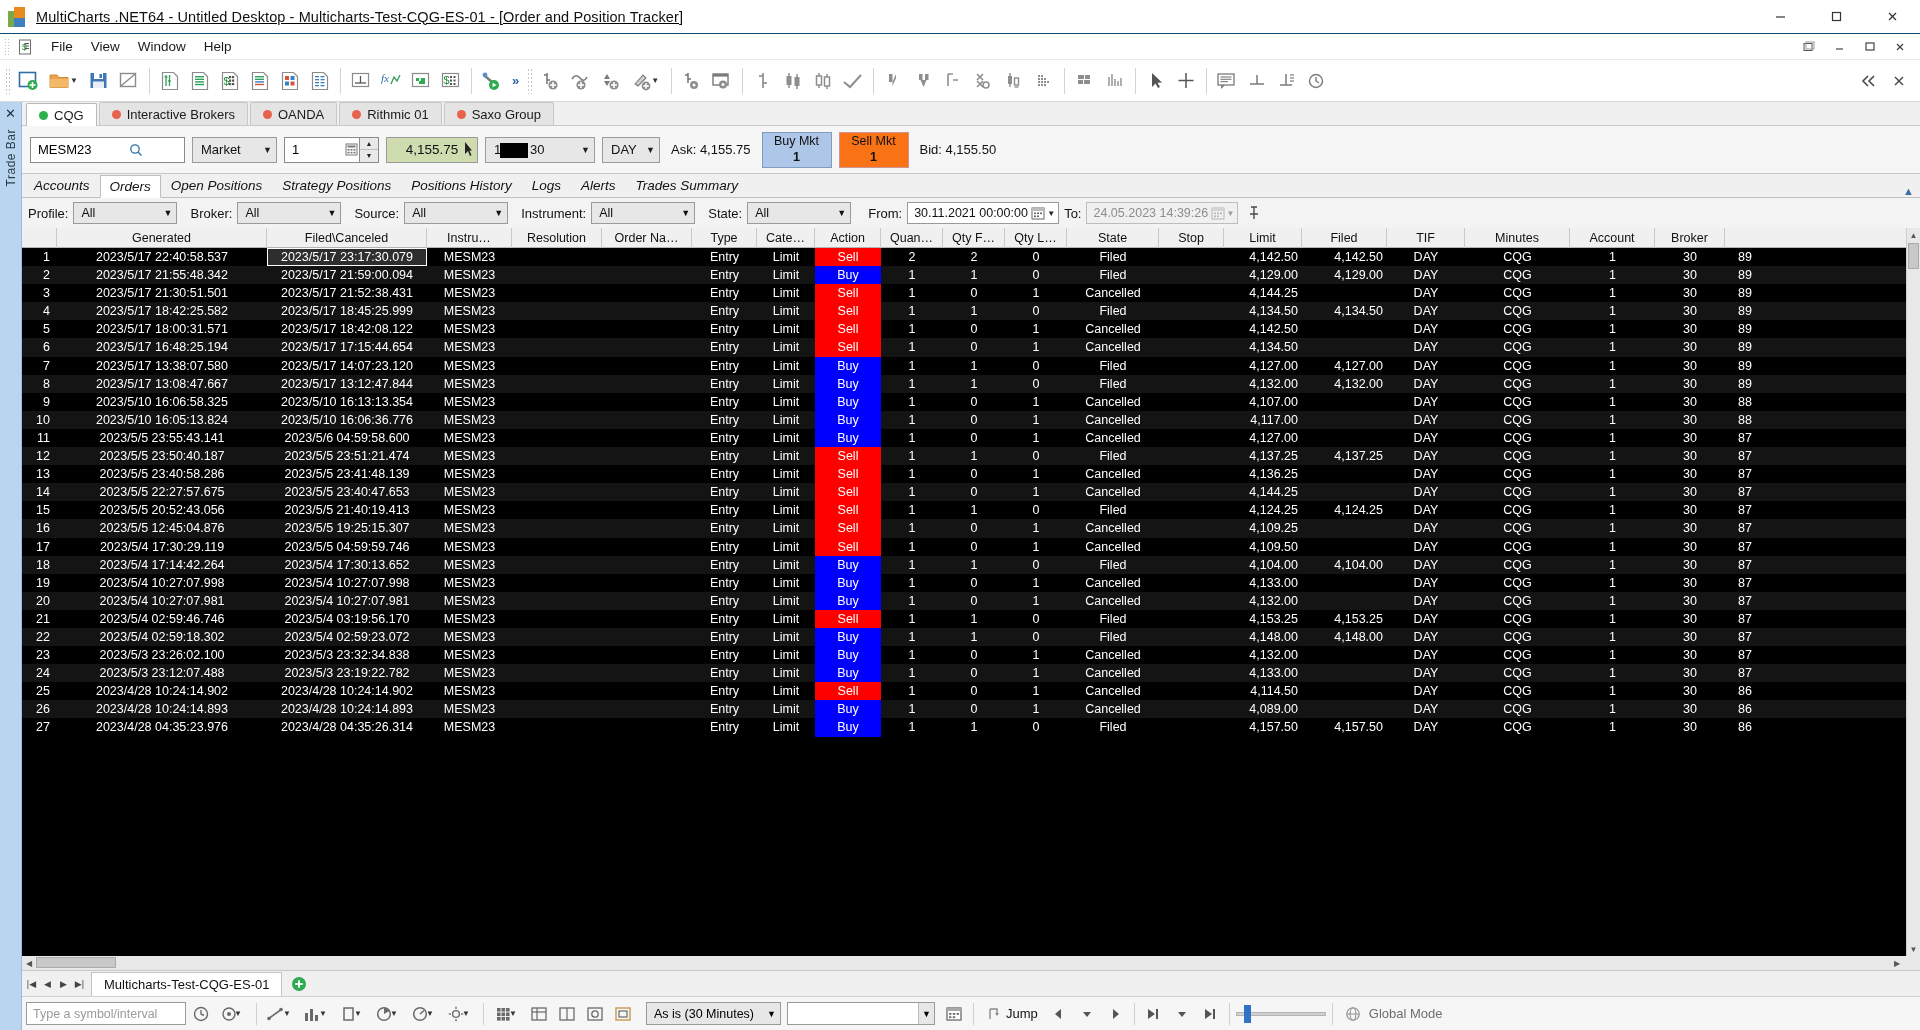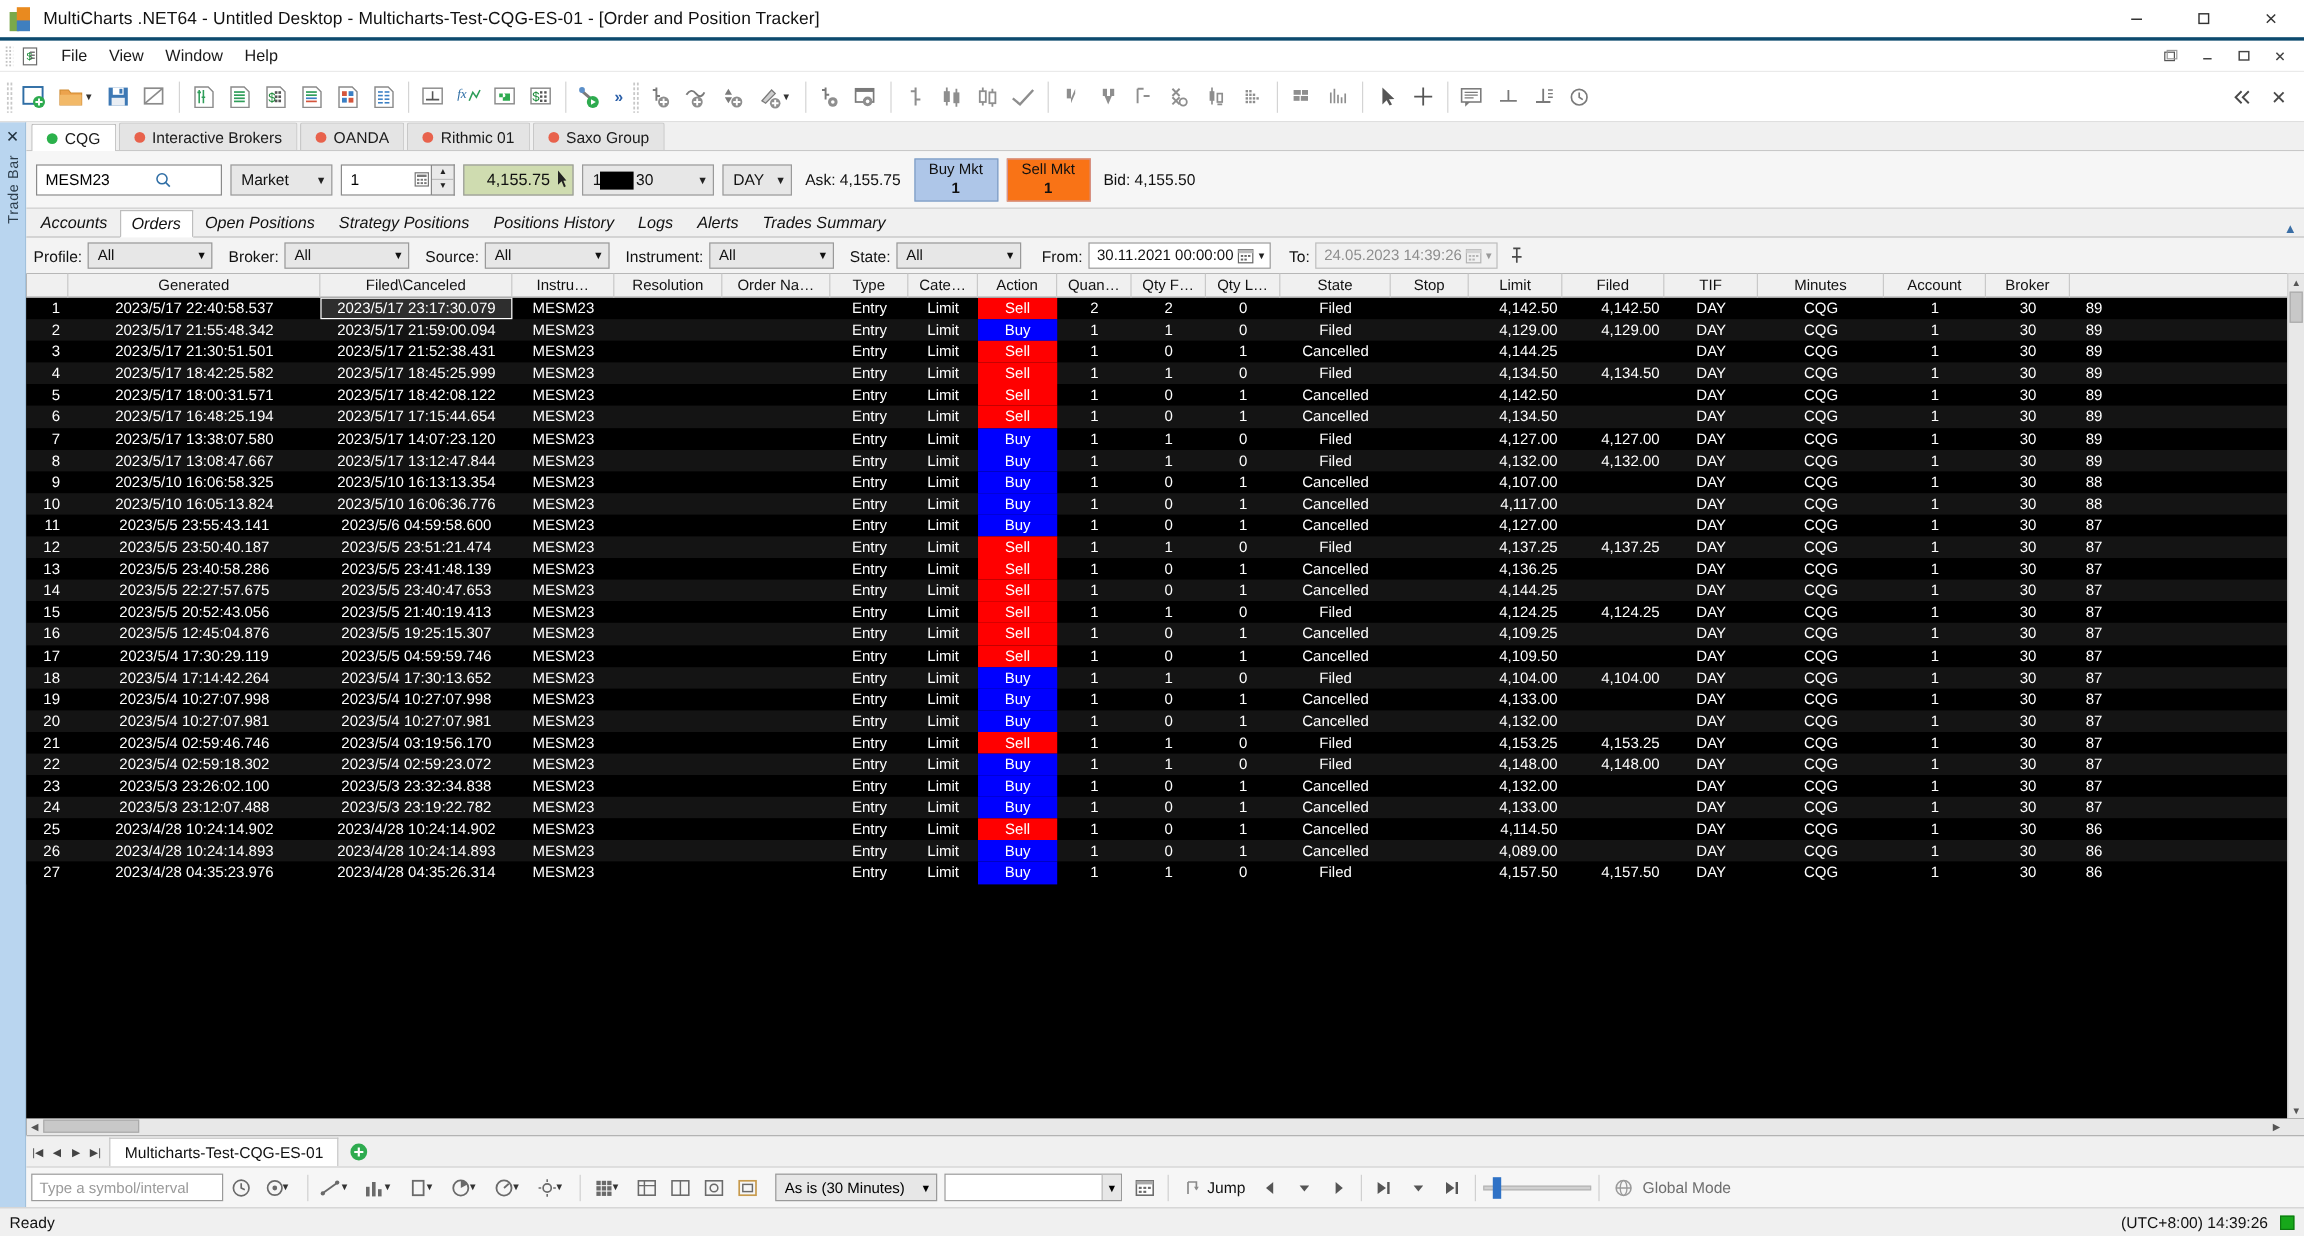--- a/index.html
+++ b/index.html
@@ -9,22 +9,23 @@
     font-size: 13px;
     background: #f0f0f0;
     overflow: hidden;
     -webkit-font-smoothing: antialiased;
   }
   .app { width: 1920px; height: 1030px; display: flex; flex-direction: column; background: #f0f0f0; }
 
   
   .titlebar {
     height: 34px; display: flex; align-items: center;
-    background: #ffffff; border-bottom: 3px solid #0c4a6e;
+    background: #ffffff; border-bottom: 1px solid #0c4a6e;
     flex: 0 0 34px;
+    text-decoration: underline;
   }
   .title-logo { width: 20px; height: 20px; margin: 0 8px 0 8px; position: relative; flex: 0 0 20px; }
   .title-logo i { position: absolute; display:block; }
   .tl1 { left:0; top:4px; width:8px; height:16px; background:#7aa94a; }
   .tl2 { left:6px; top:0px; width:11px; height:12px; background:#e98a1f; }
   .tl3 { left:6px; top:11px; width:11px; height:9px; background:#3f7fbf; }
   .title-text { font-size: 14.5px; color: #111; white-space: nowrap; letter-spacing: 0.1px;}
   .win-btns { margin-left: auto; display: flex; height: 34px; }
   .win-btn {
     width: 56px; height: 34px; display: flex; align-items: center; justify-content: center;
@@ -848,21 +849,21 @@
                   <rect x="6" y="6.5" width="2" height="1.6"></rect>
                   <rect x="9" y="6.5" width="2" height="1.6"></rect>
               <rect x="3" y="9.5" width="2" height="1.6"></rect>
                   <rect x="6" y="9.5" width="2" height="1.6"></rect>
                 </g>
             </svg>
             <span style="font-size:8px;color:#222;">▼</span>
           </span>
         </div>
 
-        <span class="flabel" style="margin-left:10px">To:</span>
+        <span class="flabel" style="">To:</span>
         <div class="datebox w1 disabled">
           <span>24.05.2023 14:39:26</span>
           <span class="calicon">
             <svg width="14" height="14" viewBox="0 0 14 14">
               <rect x="1" y="2" width="12" height="11" fill="#f0f0f0" stroke="#b4b4b4" stroke-width="1"></rect>
               <rect x="1" y="2" width="12" height="3" fill="#d4d4d4"></rect>
               <g fill="#b4b4b4">
                   <rect x="3" y="6.5" width="2" height="1.6"></rect>
                   <rect x="6" y="6.5" width="2" height="1.6"></rect>
                   <rect x="9" y="6.5" width="2" height="1.6"></rect>
@@ -1757,20 +1758,13 @@
             <circle cx="8" cy="8" r="6.2" fill="none" stroke="#9a9a9a" stroke-width="1.3"></circle>
             <ellipse cx="8" cy="8" rx="2.8" ry="6.2" fill="none" stroke="#9a9a9a" stroke-width="1.1"></ellipse>
             <line x1="1.8" y1="8" x2="14.2" y2="8" stroke="#9a9a9a" stroke-width="1.1"></line>
           </svg>
           <span>Global Mode</span>
         </div>
       </div>
     </div>
   </div>
 
-  <div class="statusbar">
-    <span>Ready</span>
-    <div class="status-right">
-      <span>(UTC+8:00) 14:39:26</span>
-      <span class="status-led"></span>
-    </div>
-  </div>
 </div>
 
 </body></html>

